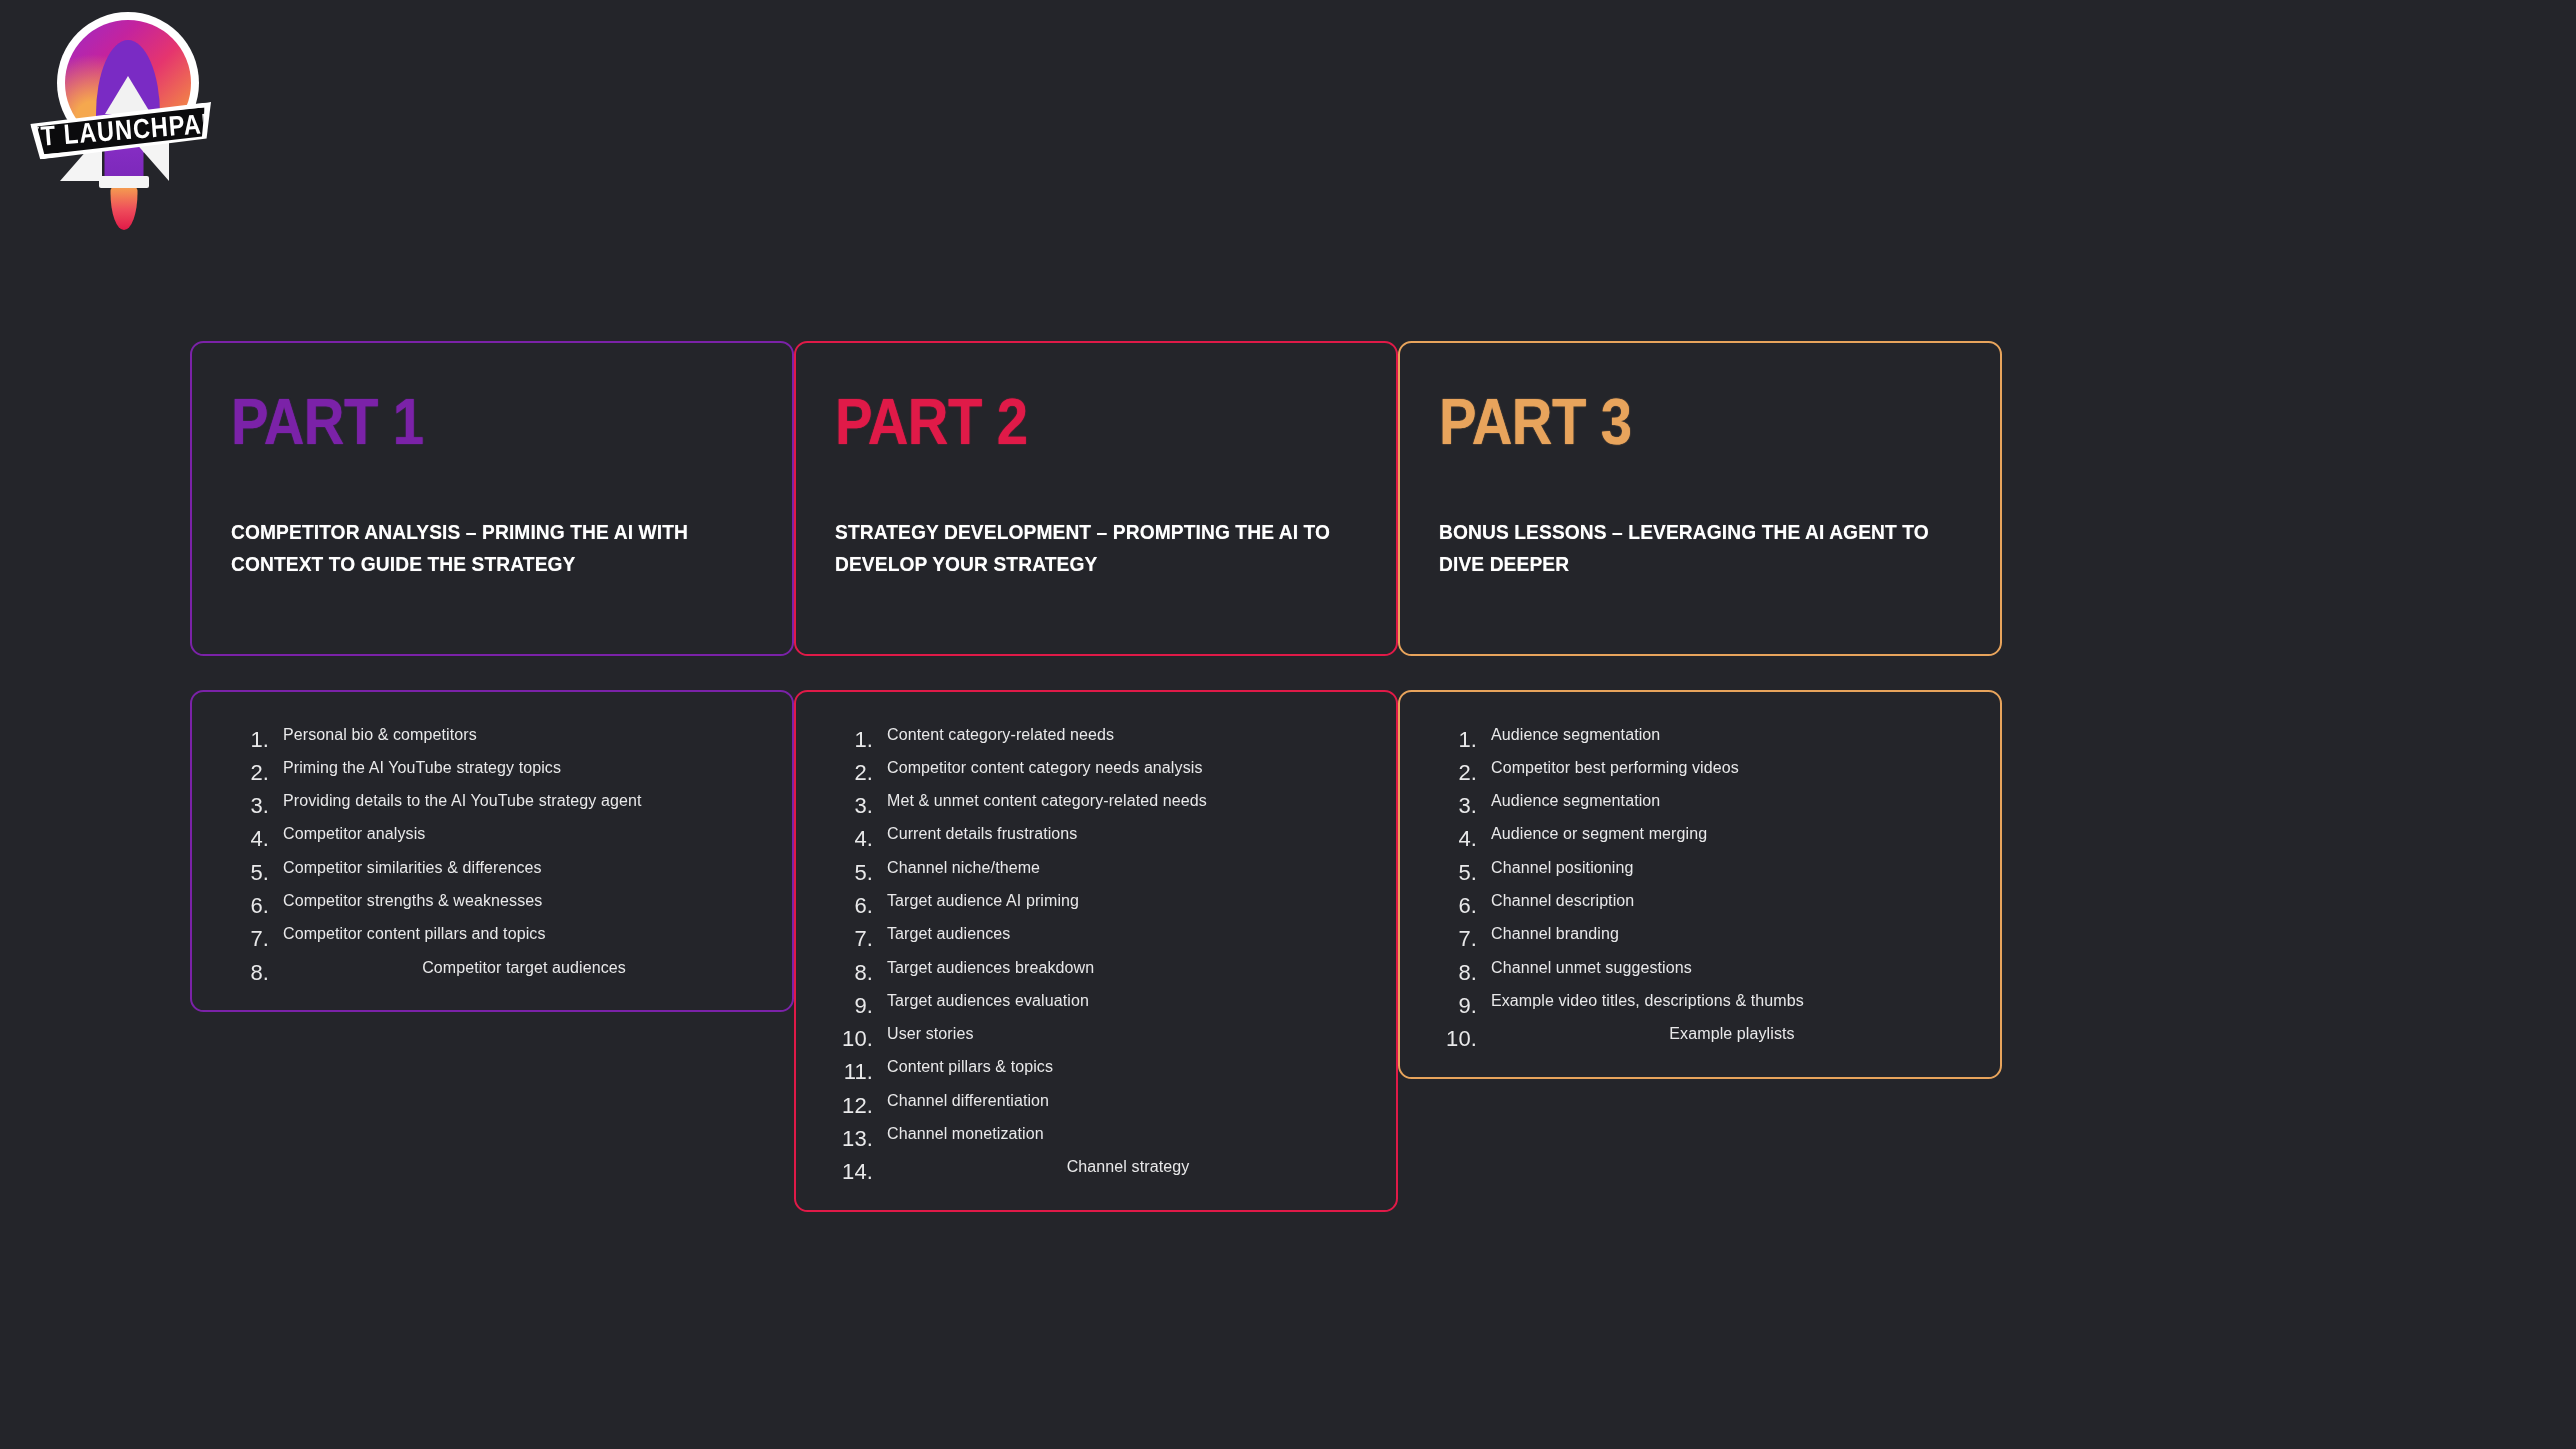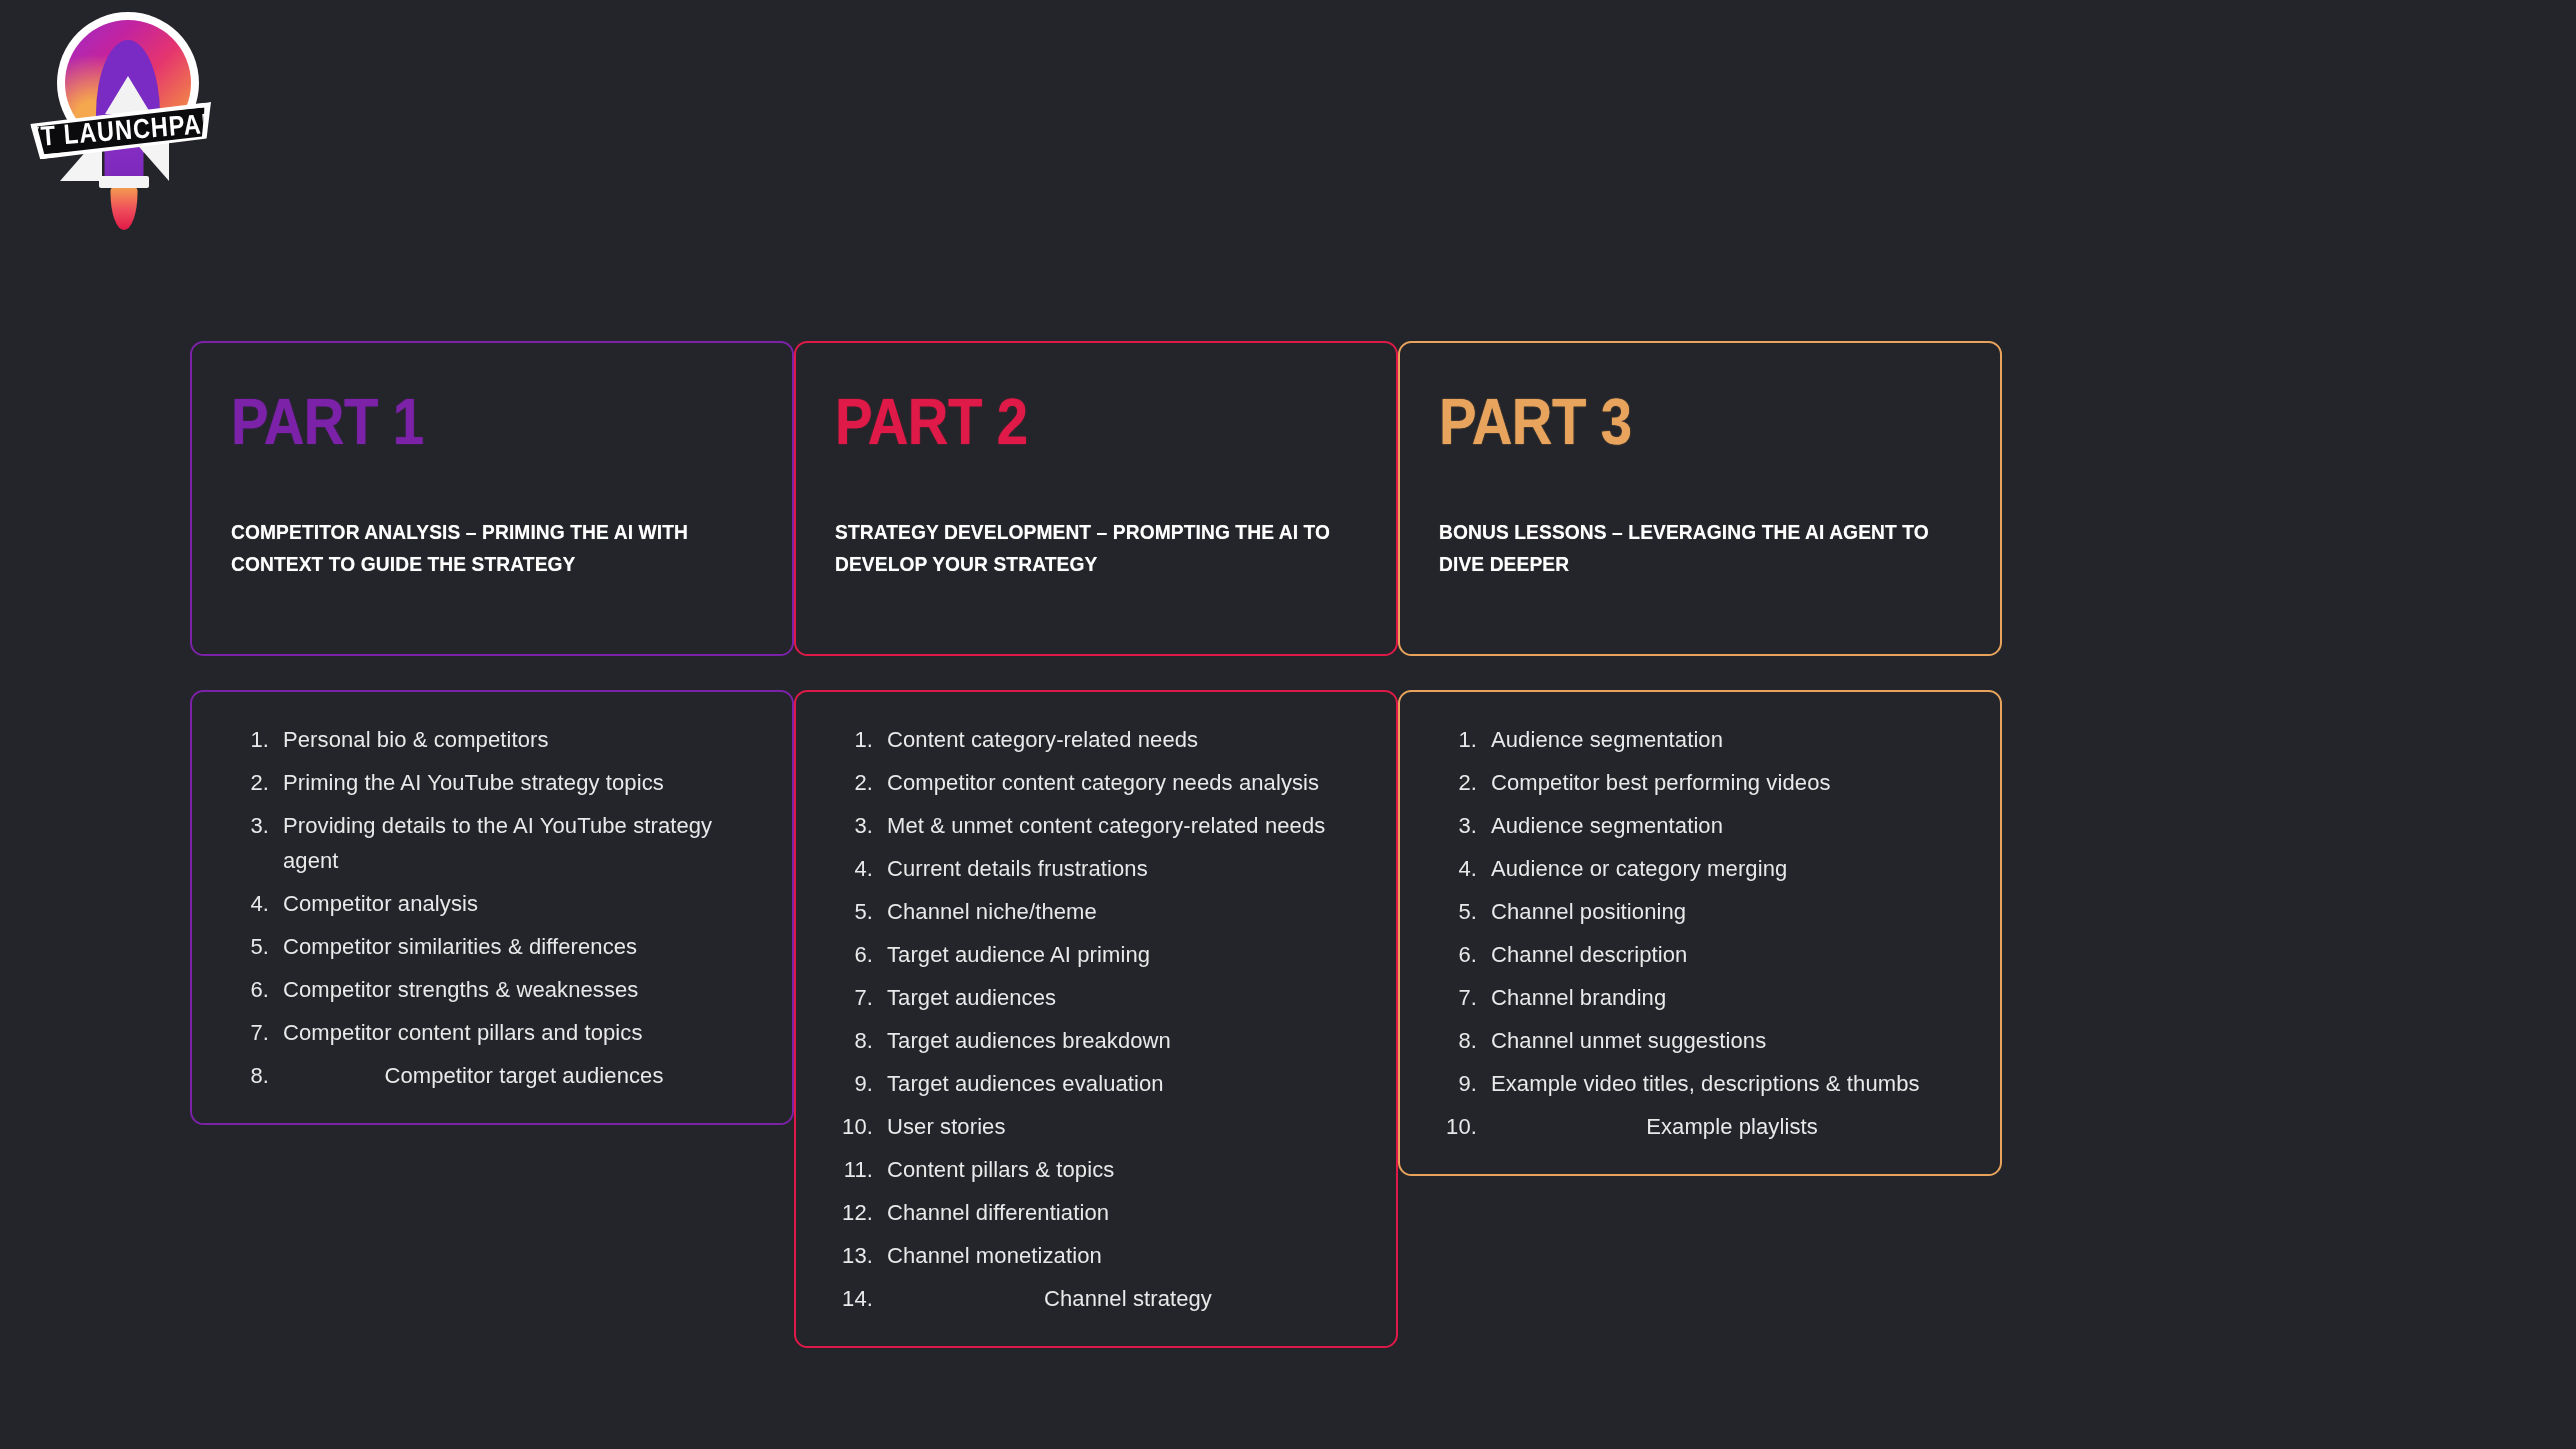--- a/index.html
+++ b/index.html
@@ -211,21 +211,21 @@
   .list-card ol {
     list-style:none;
     counter-reset:item;
   }
   .list-card li {
     counter-increment:item;
     position:relative;
     color:#E9E9EA;
     font-family:"Liberation Sans", sans-serif;
     font-weight:normal;
-    font-size:22px;
+    font-size:16px;
     line-height:1.62;
     padding-left:64px;
     margin-bottom:7.4px;
     letter-spacing:0.1px;
   }
   .list-card li:last-child { margin-bottom:0;text-align:center; }
   .list-card li::before {
     content:counter(item) ".";
     position:absolute;
     left:0;
@@ -311,21 +311,21 @@
   <div class="column">
     <div class="card header-card" style="border-color: rgb(232, 164, 92);">
       <div class="part-label" style="color: rgb(232, 164, 92); text-shadow: rgb(232, 164, 92) 0px 0px 1.3px;">PART 3</div>
       <div class="part-subtitle">BONUS LESSONS – LEVERAGING THE AI AGENT TO DIVE DEEPER</div>
     </div>
     <div class="card list-card" style="border-color: rgb(232, 164, 92);">
       <ol>
         <li style="color: rgb(233, 233, 234);">Audience segmentation</li>
         <li style="color: rgb(233, 233, 234);">Competitor best performing videos</li>
         <li style="color: rgb(233, 233, 234);">Audience segmentation</li>
-        <li style="color: rgb(233, 233, 234);">Audience or category merging</li>
+        <li style="color: rgb(233, 233, 234);">Audience or segment merging</li>
         <li style="color: rgb(233, 233, 234);">Channel positioning</li>
         <li style="color: rgb(233, 233, 234);">Channel description</li>
         <li style="color: rgb(233, 233, 234);">Channel branding</li>
         <li style="color: rgb(233, 233, 234);">Channel unmet suggestions</li>
         <li style="color: rgb(233, 233, 234);">Example video titles, descriptions &amp; thumbs</li>
         <li style="color: rgb(233, 233, 234);">Example playlists</li>
       </ol>
     </div>
   </div>
 

